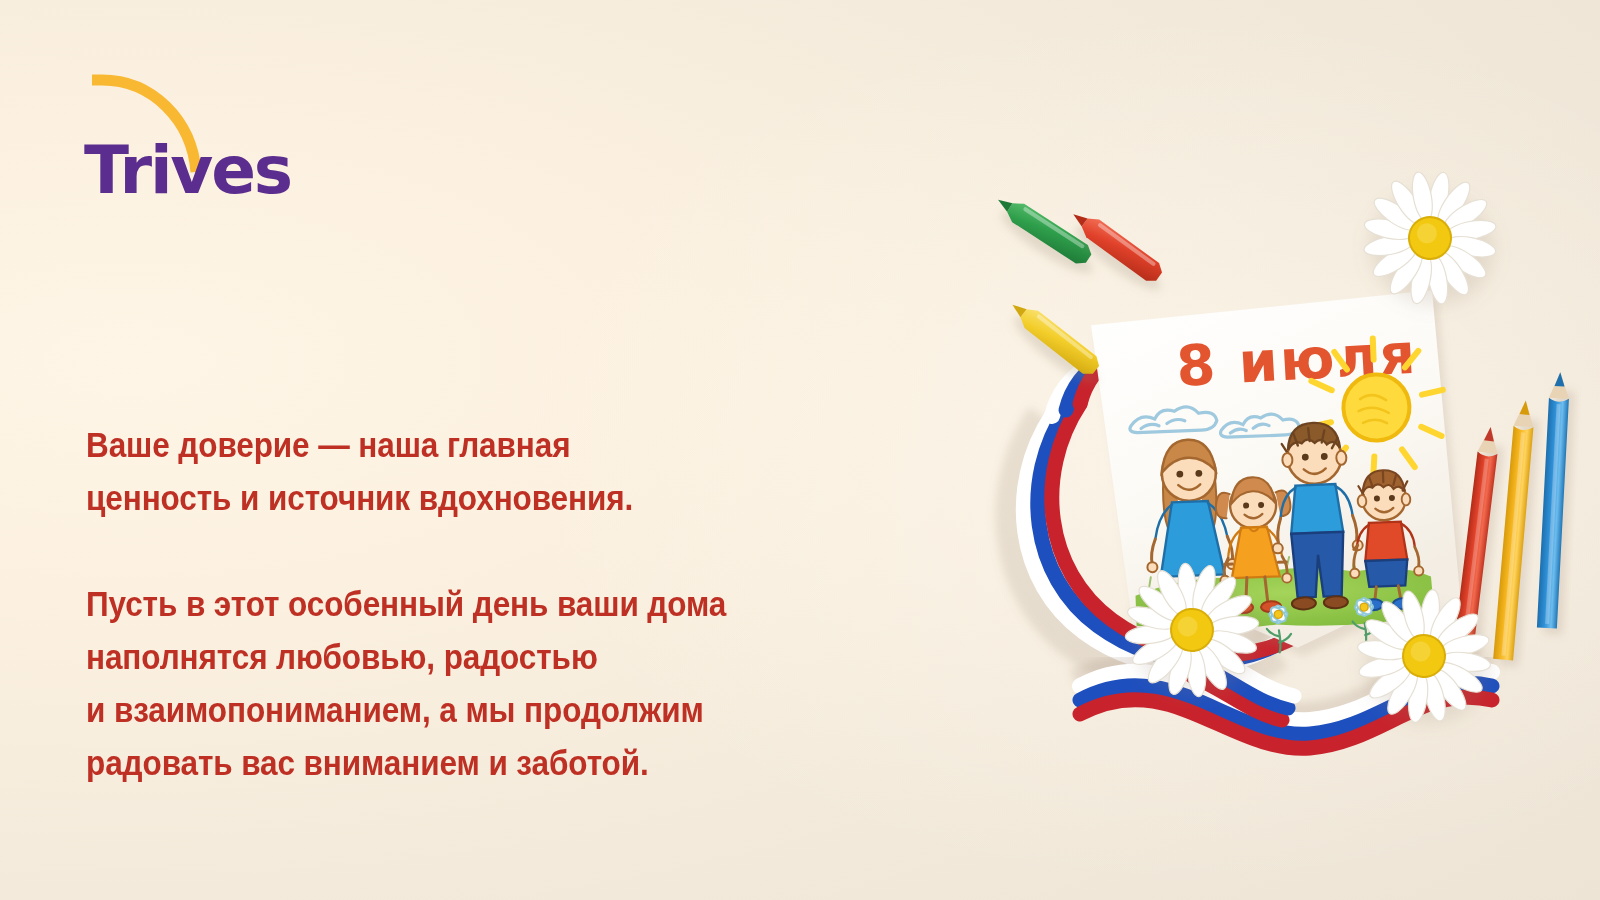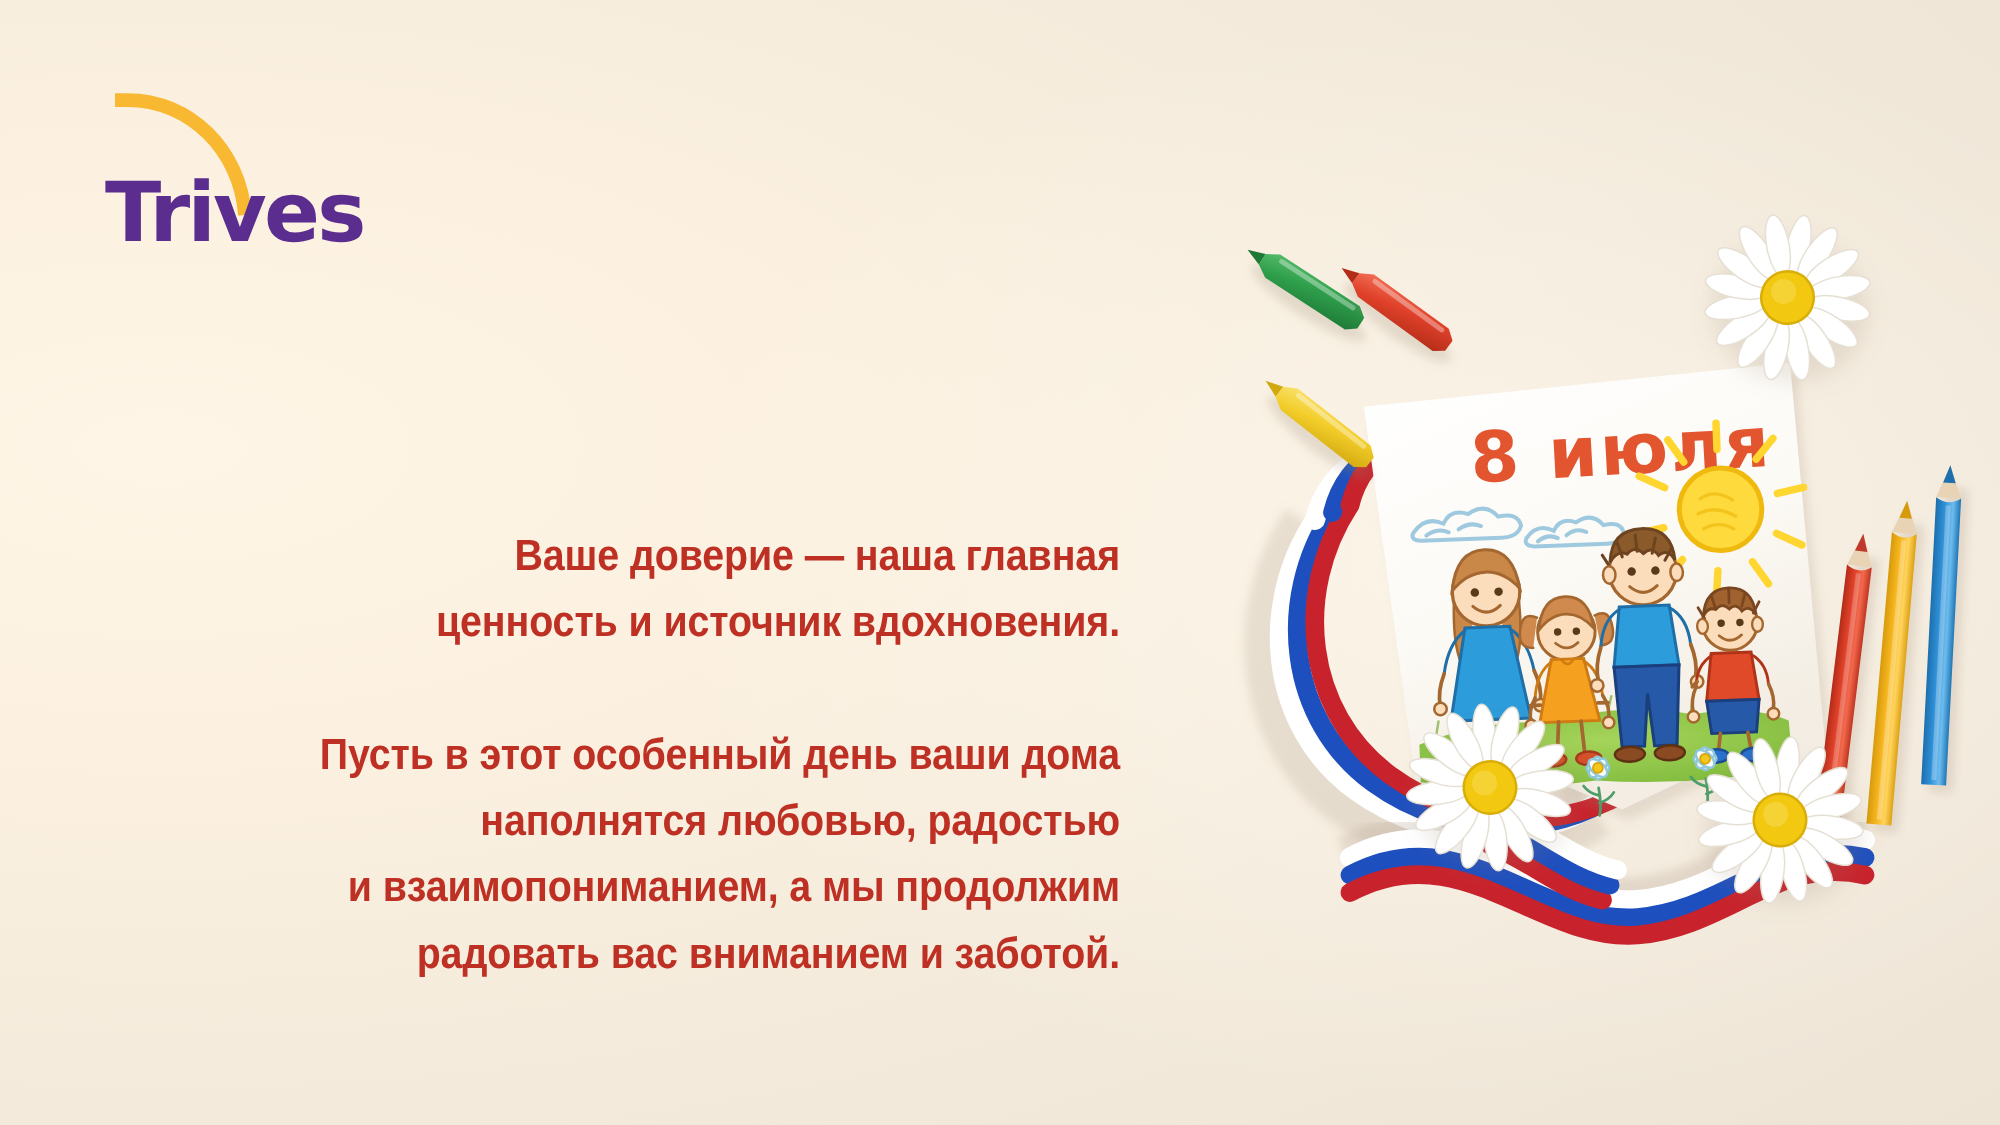--- a/index.html
+++ b/index.html
@@ -34,21 +34,20 @@
     pointer-events: none;
   }
 
   
   .left-col {
     position: absolute;
     left: 86px;
     top: 0;
     width: 880px;
     height: 900px;
-    text-align: right;
   }
 
   
   .logo {
     position: absolute;
     left: 0;
     top: 72px;
     width: 240px;
     height: 132px;
   }

